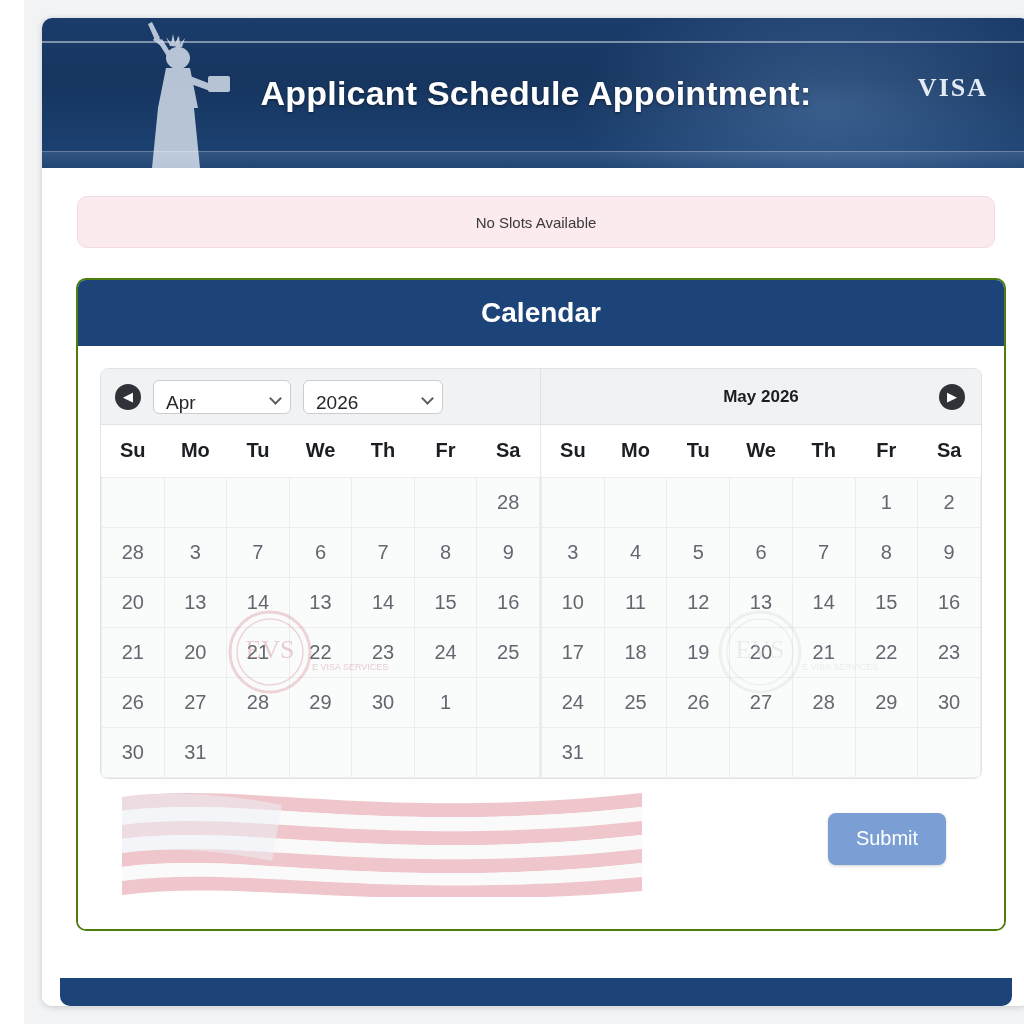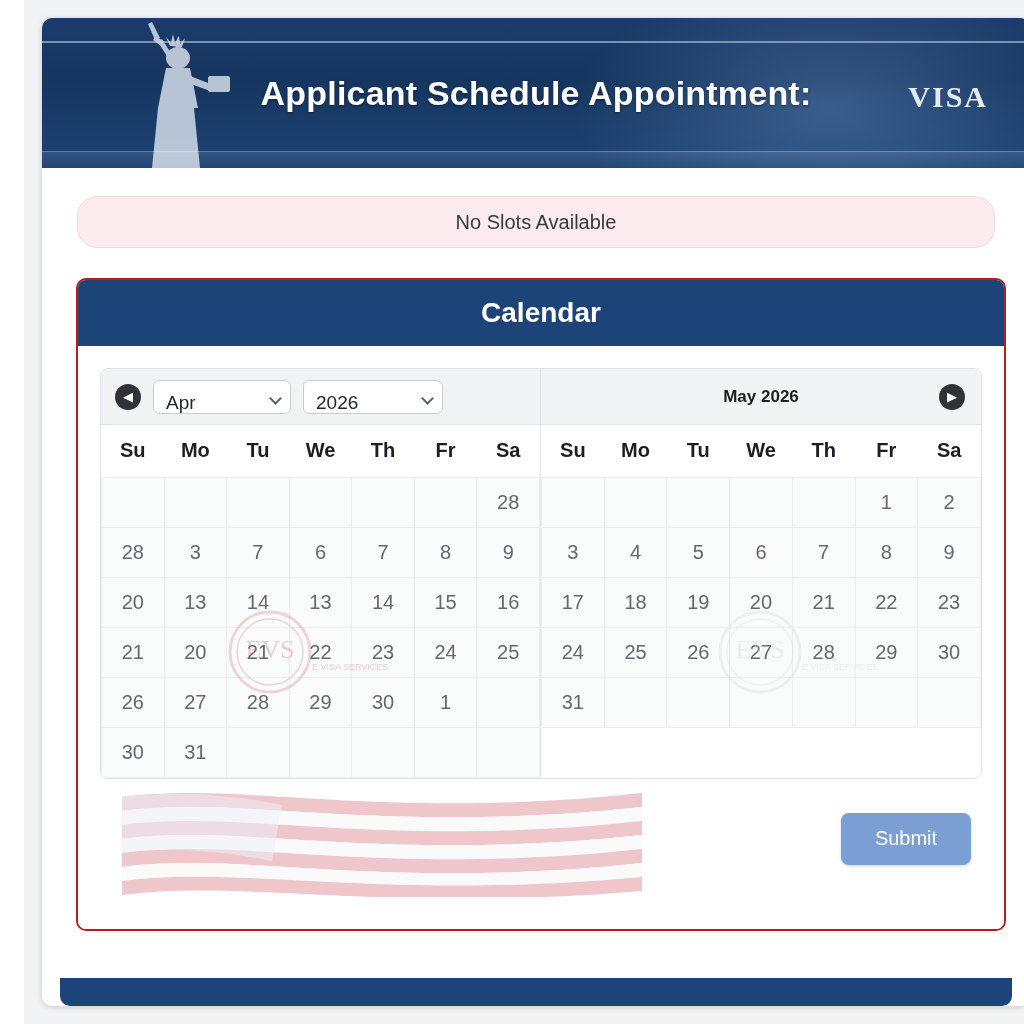--- a/index.html
+++ b/index.html
@@ -60,23 +60,23 @@
     left: 0; right: 0; top: 56px;
     text-align: center;
     color: #ffffff;
     font-size: 34px;
     font-weight: bold;
     letter-spacing: 0.2px;
     text-shadow: 0 1px 3px rgba(0,0,0,0.45);
   }
   .visa-word {
     position: absolute;
-    right: 42px; top: 62px;
+    right: 42px; top: 55px;
     color: #eef3fa;
-    font-size: 30px;
+    font-size: 26px;
     font-weight: bold;
     letter-spacing: 2px;
     font-family: "Liberation Serif", serif;
     opacity: 0.95;
   }
 
   
   .statue {
     position: absolute;
     left: 70px; top: -4px;
@@ -91,33 +91,33 @@
     background: #ffffff;
     height: 838px;
   }
 
   .alert {
     margin: 28px auto 0;
     width: 918px;
     height: 52px;
     background: #fbeaee;
     border: 1px solid #f4d9e0;
-    border-radius: 20px;
+    border-radius: 10px;
     display: flex;
     align-items: center;
     justify-content: center;
     color: #3a3a3a;
-    font-size: 20px;
+    font-size: 15px;
   }
 
   
   .panel {
     margin: 30px auto 0;
     width: 930px;
-    border: 2px solid #b91c1c;
+    border: 2px solid #4d7c0f;
     border-radius: 10px;
     background: #ffffff;
     overflow: hidden;
     position: relative;
   }
   .panel-head {
     height: 66px;
     background: #1d4479;
     color: #ffffff;
     display: flex;
@@ -263,22 +263,22 @@
     pointer-events: none;
   }
 
   .footer-row {
     height: 128px;
     position: relative;
     background: #ffffff;
   }
   .submit-btn {
     position: absolute;
-    right: 11px; top: 34px;
-    width: 130px; height: 52px;
+    right: 36px; top: 34px;
+    width: 118px; height: 52px;
     background: #7b9fd4;
     color: #ffffff;
     border: none;
     border-radius: 8px;
     font-size: 20px;
     cursor: pointer;
     font-family: "Liberation Sans", sans-serif;
     box-shadow: 0 1px 3px rgba(0,0,0,0.18);
   }
   .page-bottom-strip {
@@ -460,20 +460,29 @@
                       <tr>
                         <td class="red">3</td>
                         <td class="plain">4</td>
                         <td class="plain">5</td>
                         <td class="red">6</td>
                         <td class="plain">7</td>
                         <td class="plain">8</td>
                         <td class="blue">9</td>
                       </tr>
                       <tr>
+                        <td class="red">10</td>
+                        <td class="plain">11</td>
+                        <td class="plain">12</td>
+                        <td class="plain">13</td>
+                        <td class="plain">14</td>
+                        <td class="plain">15</td>
+                        <td class="blue">16</td>
+                      </tr>
+                      <tr>
                         <td class="red">17</td>
                         <td class="plain">18</td>
                         <td class="plain">19</td>
                         <td class="plain">20</td>
                         <td class="avail">21</td>
                         <td class="plain">22</td>
                         <td class="blue">23</td>
                       </tr>
                       <tr>
                         <td class="red">24</td>

